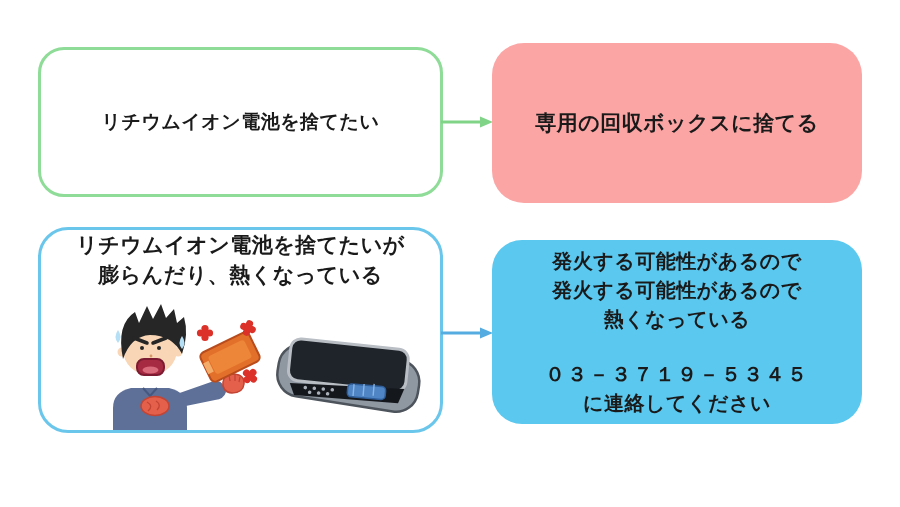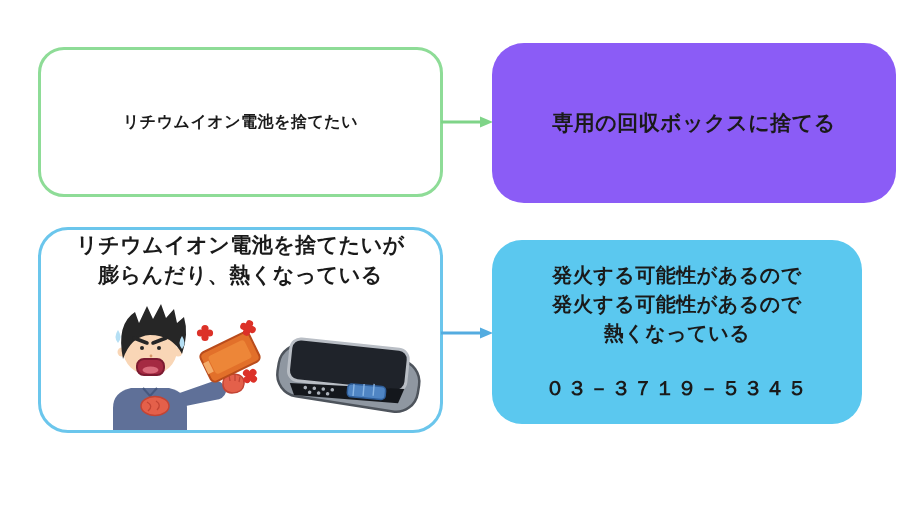--- a/index.html
+++ b/index.html
@@ -14,30 +14,30 @@
     left:38px;top:47px;width:405px;height:150px;
     background:#ffffff;border:3px solid #8edc97;border-radius:26px;
   }
   .case2-box{
     left:38px;top:227px;width:405px;height:206px;
     background:#ffffff;border:3px solid #6bc6ec;border-radius:30px;
     display:block;overflow:hidden;
   }
   
   .action1-box{
-    left:492px;top:43px;width:404px;height:160px;
-    background:#8b5cf6;border-radius:32px;
+    left:492px;top:43px;width:370px;height:160px;
+    background:#fca5a5;border-radius:32px;
   }
   .action2-box{
     left:492px;top:240px;width:370px;height:184px;
     background:#5bc8ef;border-radius:30px;
     flex-direction:column;
   }
 
-  .case-label{font-size:16px;font-weight:bold;letter-spacing:0.5px;line-height:30px;}
+  .case-label{font-size:19px;font-weight:bold;letter-spacing:0.5px;line-height:30px;}
   .action-label{font-size:21px;font-weight:bold;letter-spacing:0.5px;}
   .case2-heading{padding-top:0;text-align:center;font-size:21px;font-weight:bold;line-height:30px;letter-spacing:0.5px;}
   .action2-line{font-size:20px;font-weight:bold;line-height:29px;letter-spacing:0.5px;}
   .phone-line{letter-spacing:2px;margin-top:26px;}
 
   .arrow{position:absolute;width:52px;height:14px;}
   .arrow-1{left:441px;top:115px;}
   .arrow-2{left:441px;top:326px;}
 
   .illustration{position:absolute;left:14px;top:72px;width:370px;height:128px;}
@@ -156,15 +156,16 @@
   <svg class="arrow arrow-2" viewBox="0 0 52 14">
     <line x1="0" y1="7" x2="41" y2="7" stroke="#54ace0" stroke-width="3"></line>
     <polygon points="39,1.5 52,7 39,12.5" fill="#54ace0"></polygon>
   </svg>
 
   <div class="box action2-box">
     <div class="action2-line">発火する可能性があるので</div>
     <div class="action2-line">発火する可能性があるので</div>
     <div class="action2-line">熱くなっている</div>
     <div class="action2-line phone-line">０３－３７１９－５３４５</div>
+    <div class="action2-line">に連絡してください</div>
   </div>
 
 </div>
 
 </body></html>

